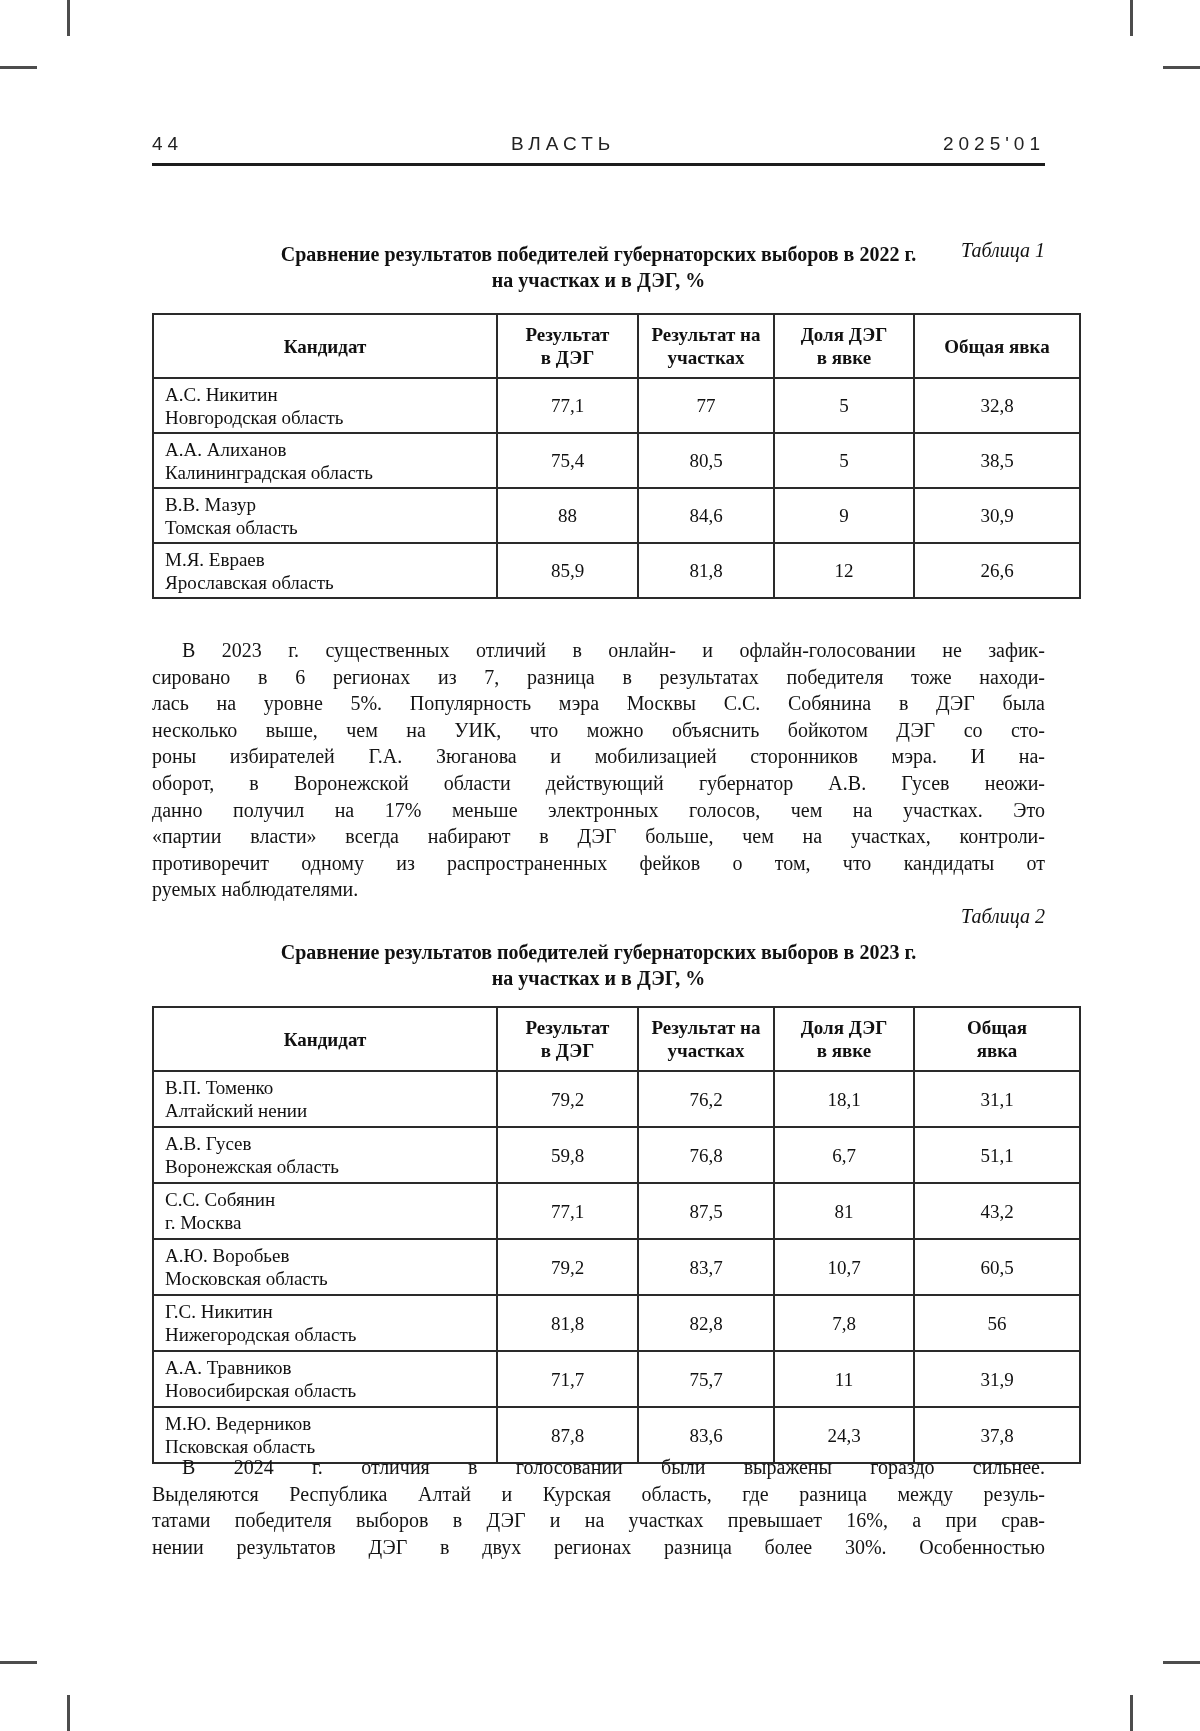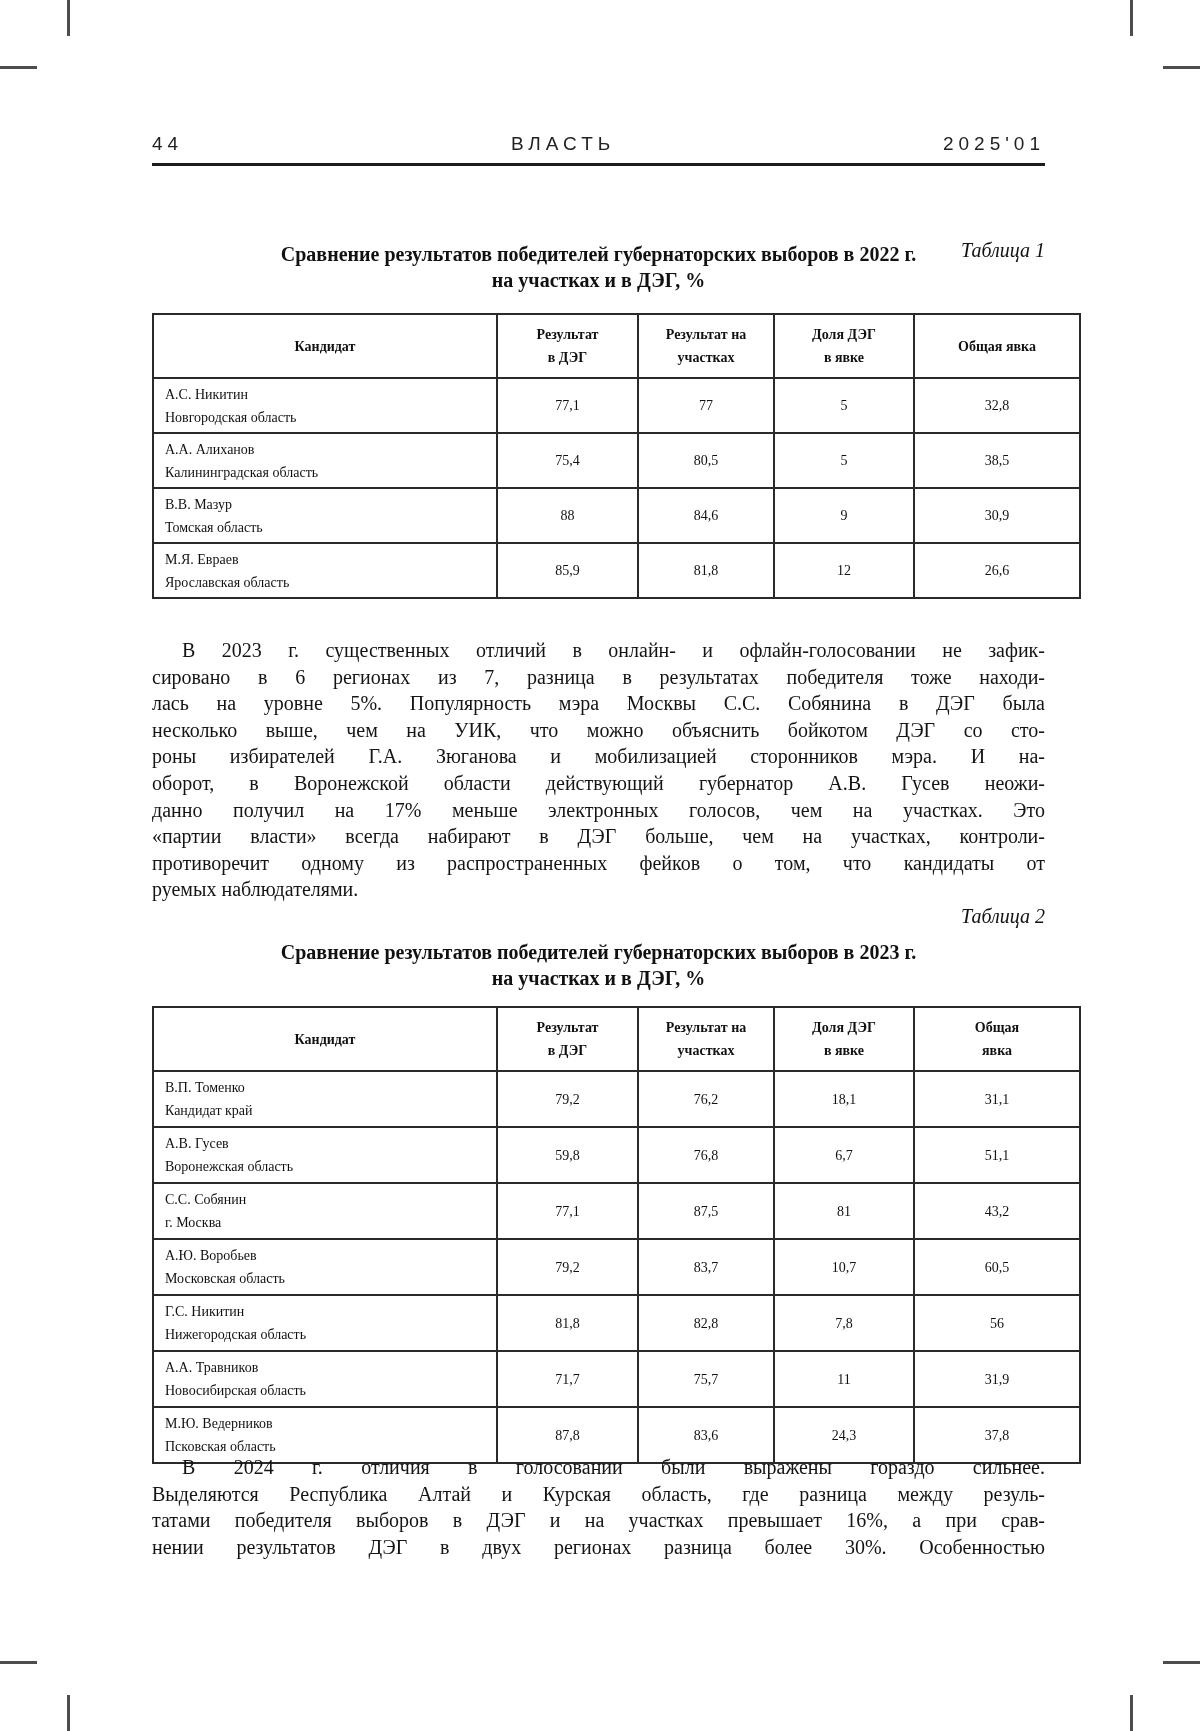--- a/index.html
+++ b/index.html
@@ -42,21 +42,21 @@
   .tbl-title{
     font-weight:bold;font-size:20px;text-align:center;line-height:26px;
     white-space:pre-line;color:#111;
   }
   .tt1{top:241px;}
   .tt2{top:939px;}
 
   table{
     position:absolute;left:152px;width:893px;
     border-collapse:collapse;table-layout:fixed;
-    font-size:14px;color:#111;
+    font-size:19px;color:#111;
   }
   .tbl1{top:313px;}
   .tbl2{top:1006px;}
   th,td{border:2px solid #2a2a2a;text-align:center;vertical-align:middle;padding:2px 4px;}
   th{font-weight:bold;white-space:pre-line;line-height:23px;height:58px;}
   td{line-height:23px;}
   .tbl1 td{height:49px;}
   .tbl2 td{height:50px;}
   td.cand{text-align:left;padding-left:11px;}
   th:nth-child(1),td:nth-child(1){width:334px;}
@@ -180,21 +180,21 @@
           <th>Доля ДЭГ
 в явке</th>
           <th>Общая
 явка</th>
         </tr>
       </thead>
     <tbody>
         <tr>
           <td class="cand">
             <div>В.П. Томенко</div>
-            <div>Кандидат край</div>
+            <div>Алтайский нении</div>
           </td>
           <td>79,2</td>
           <td>76,2</td>
           <td>18,1</td>
           <td>31,1</td>
         </tr>
         <tr>
           <td class="cand">
             <div>А.В. Гусев</div>
             <div>Воронежская область</div>

